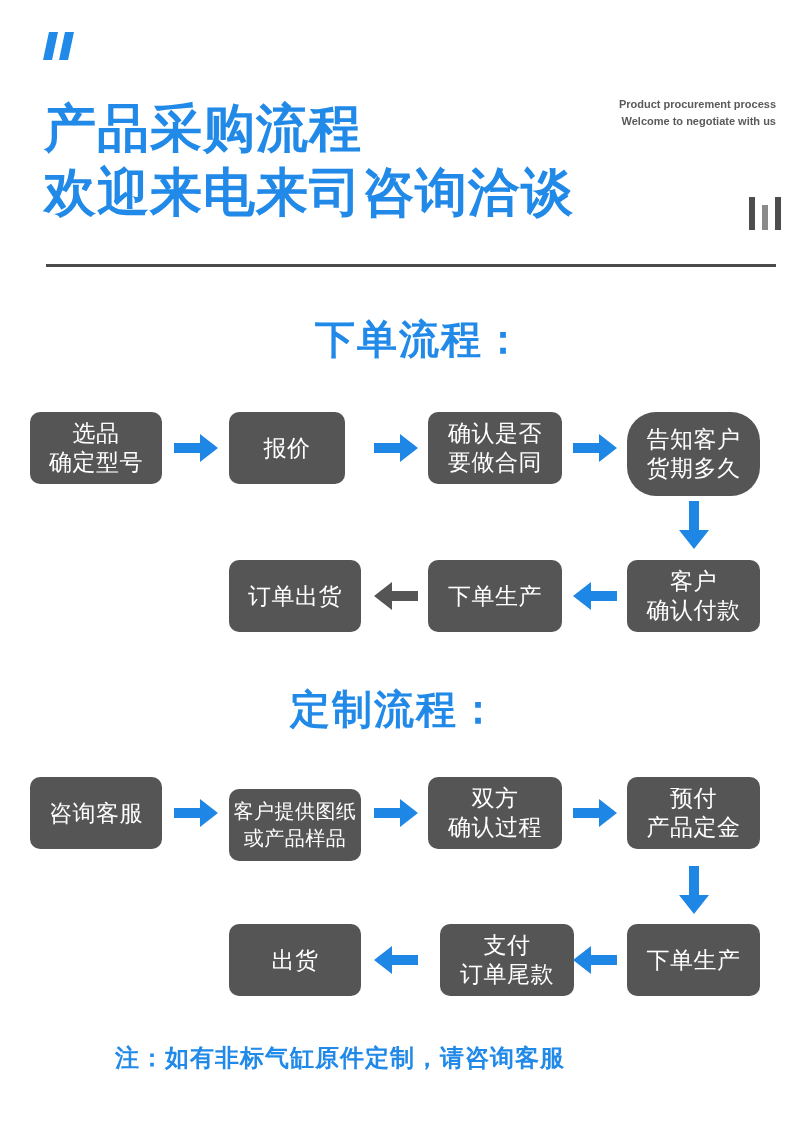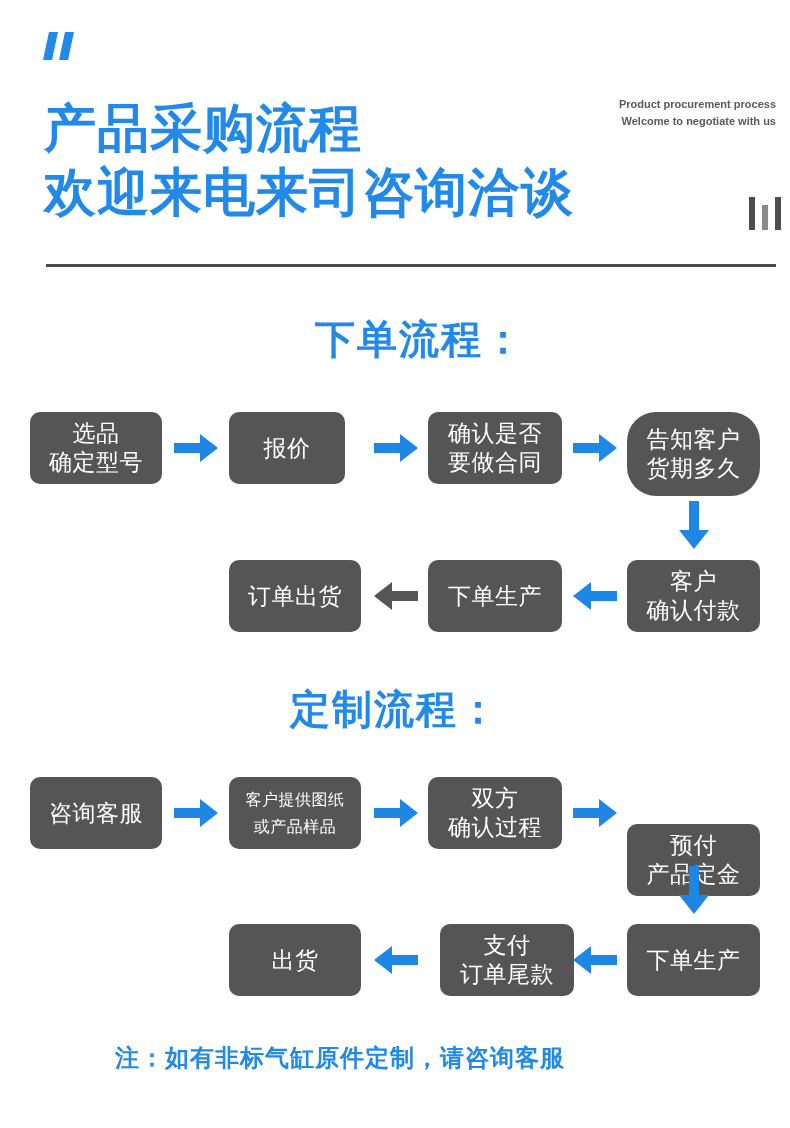--- a/index.html
+++ b/index.html
@@ -117,21 +117,21 @@
     color: #ffffff;
     display: flex;
     flex-direction: column;
     align-items: center;
     justify-content: center;
     text-align: center;
     font-size: 23px;
     line-height: 29px;
     letter-spacing: 0.5px;
   }
-  .stage.small { font-size: 16px; line-height: 27px; }
+  .stage.small { font-size: 20px; line-height: 27px; margin-top: 12px; }
   .stage .ln { display: block; white-space: nowrap; }
 
   
   .arrow {
     position: absolute;
   }
   .arrow svg { display: block; }
 
   
   .footer-note {
@@ -243,21 +243,21 @@
   <span class="ln">咨询客服</span>
 </div>
 <div class="stage small" style="left:229px; top:777px; width:132px; height:72px;">
   <span class="ln">客户提供图纸</span>
   <span class="ln">或产品样品</span>
 </div>
 <div class="stage" style="left:428px; top:777px; width:134px; height:72px;">
   <span class="ln">双方</span>
   <span class="ln">确认过程</span>
 </div>
-<div class="stage" style="left:627px; top:777px; width:133px; height:72px;margin-top:47px;">
+<div class="stage" style="left:627px; top:777px; width:133px; height:72px;">
   <span class="ln">预付</span>
   <span class="ln">产品定金</span>
 </div>
 
 <div class="arrow" style="left:174px; top:799px;">
   <svg width="44" height="28" viewBox="0 0 44 28">
       <path d="M0 9 H26 V0 L44 14 L26 28 V19 H0 Z" fill="#1e87e5"></path>
     </svg>
 </div>
 <div class="arrow" style="left:374px; top:799px;">

